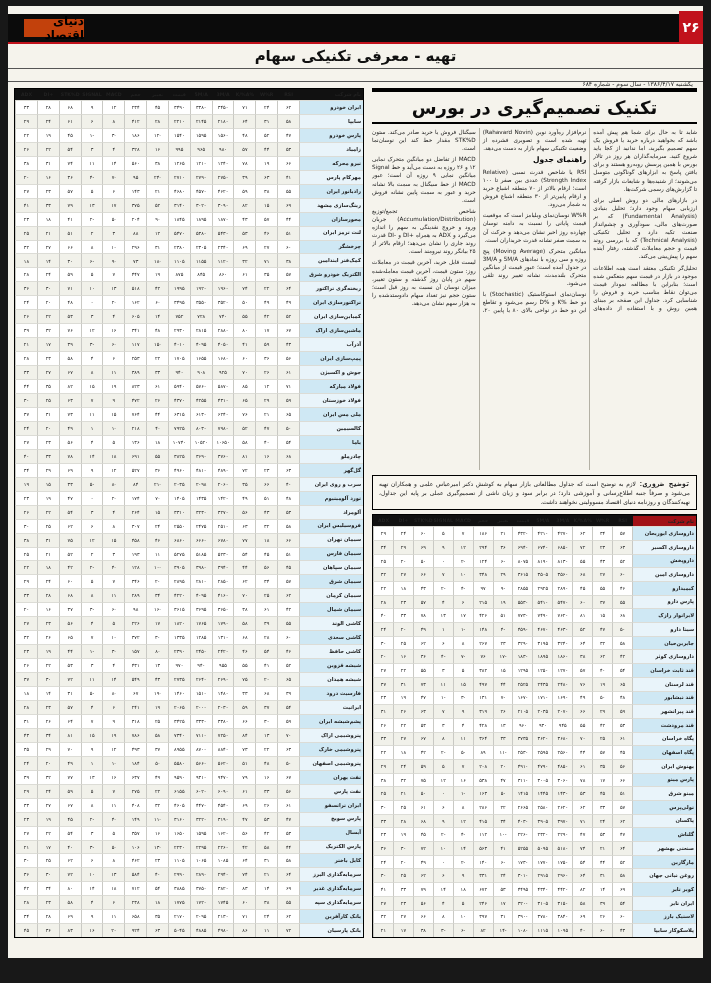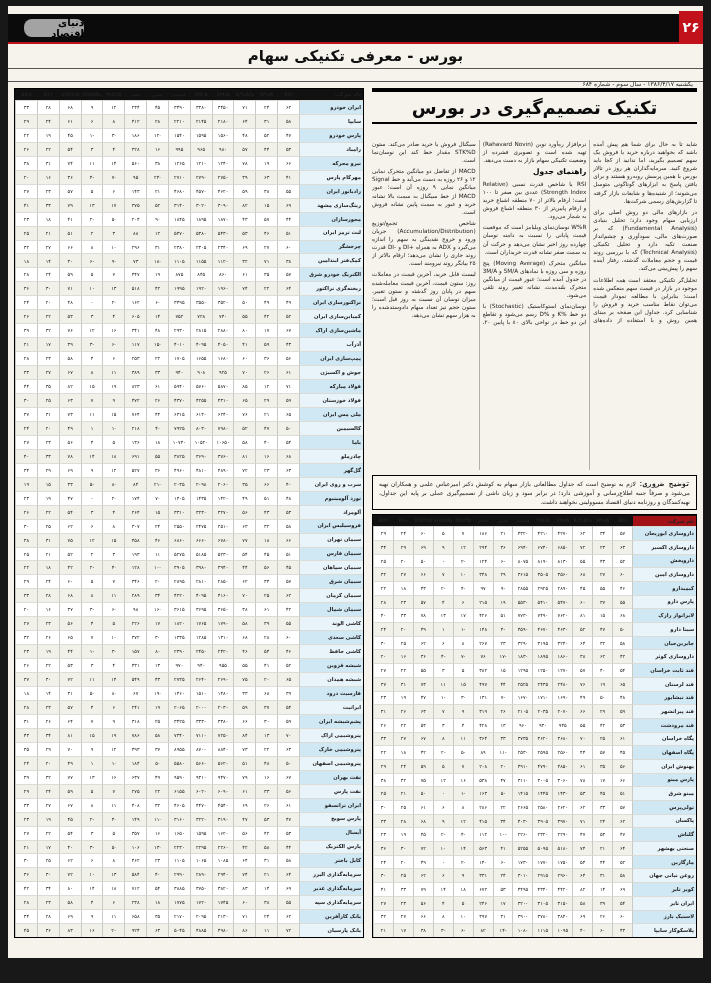--- a/index.html
+++ b/index.html
@@ -9,22 +9,22 @@
     background:#181818;
     font-family:"DejaVu Sans", sans-serif;
   }
   .paper {
     position:absolute; left:8px; top:6px; width:695px; height:952px;
     background:#f5f3ec;
   }
   
   .topbar { position:absolute; top:8px; left:0; right:0; height:28px; background:#0b0b0b; }
   .logo {
-    position:absolute; left:16px; top:5px; width:60px; height:18px; background:#a3a3a3;
-    color:#000; font-size:10px; font-weight:bold; display:flex; align-items:center; justify-content:center;border-radius:8px;
+    position:absolute; left:16px; top:5px; width:60px; height:18px; background:#c2410c;
+    color:#000; font-size:12px; font-weight:bold; display:flex; align-items:center; justify-content:center;
   }
   .pageno {
     position:absolute; right:0; top:-3px; width:24px; height:31px; background:#c1121c;
     color:#fff; font-size:14px; font-weight:bold; display:flex; align-items:center; justify-content:center;
   }
   .redline { position:absolute; top:36px; left:0; right:0; height:2px; background:#c1121c; }
   .section-title {
     position:absolute; top:41px; left:0; right:0; text-align:center;
     font-size:15px; font-weight:bold; color:#101010; letter-spacing:0.5px;
   }
@@ -41,21 +41,21 @@
 
   
   .headline-box {
     flex:0 0 auto; border-top:4px solid #000; border-bottom:2px solid #000;
     padding:5px 2px 4px; text-align:center; background:#f5f3ec;
   }
   .headline-box h1 { margin:0; font-size:18px; color:#0c0c0c; }
 
   
   .article {
-    flex:0 0 346px; overflow:hidden; direction:rtl; padding-top:16px;
+    flex:0 0 346px; overflow:hidden; direction:rtl; padding-top:4px;
     column-count:3; column-gap:7px; column-rule:1px solid #b3b0a4;
     font-size:5.7px; line-height:1.42; text-align:justify; color:#1c1c1c;
   }
   .article p { margin:0 0 3px; }
   .article h4 { margin:2px 0; font-size:7.5px; color:#000; }
 
   
   .notice {
     flex:0 0 auto; margin:5px 0 4px; border:1.5px solid #000; padding:3px 6px;
     direction:rtl; font-size:5.9px; line-height:1.45; text-align:justify; color:#151515;
@@ -87,21 +87,21 @@
 <body>
 
 <div class="paper">
 
   <div class="topbar">
     <div class="logo">دنیای اقتصاد</div>
     <div class="pageno">۲۶</div>
   </div>
   <div class="redline"></div>
 
-  <div class="section-title">بورس - معرفی تکنیکی سهام</div>
+  <div class="section-title">تهیه - معرفی تکنیکی سهام</div>
 
   <div class="dateline-wrap">
     <span class="dateline">یکشنبه ۱۳۸۶/۴/۱۷ - سال سوم - شماره ۶۸۴</span>
   </div>
 
   <div class="content">
 
     <div class="left-table-wrap">
       <div class="ttable" id="left-table">
           <div class="trow thead">

